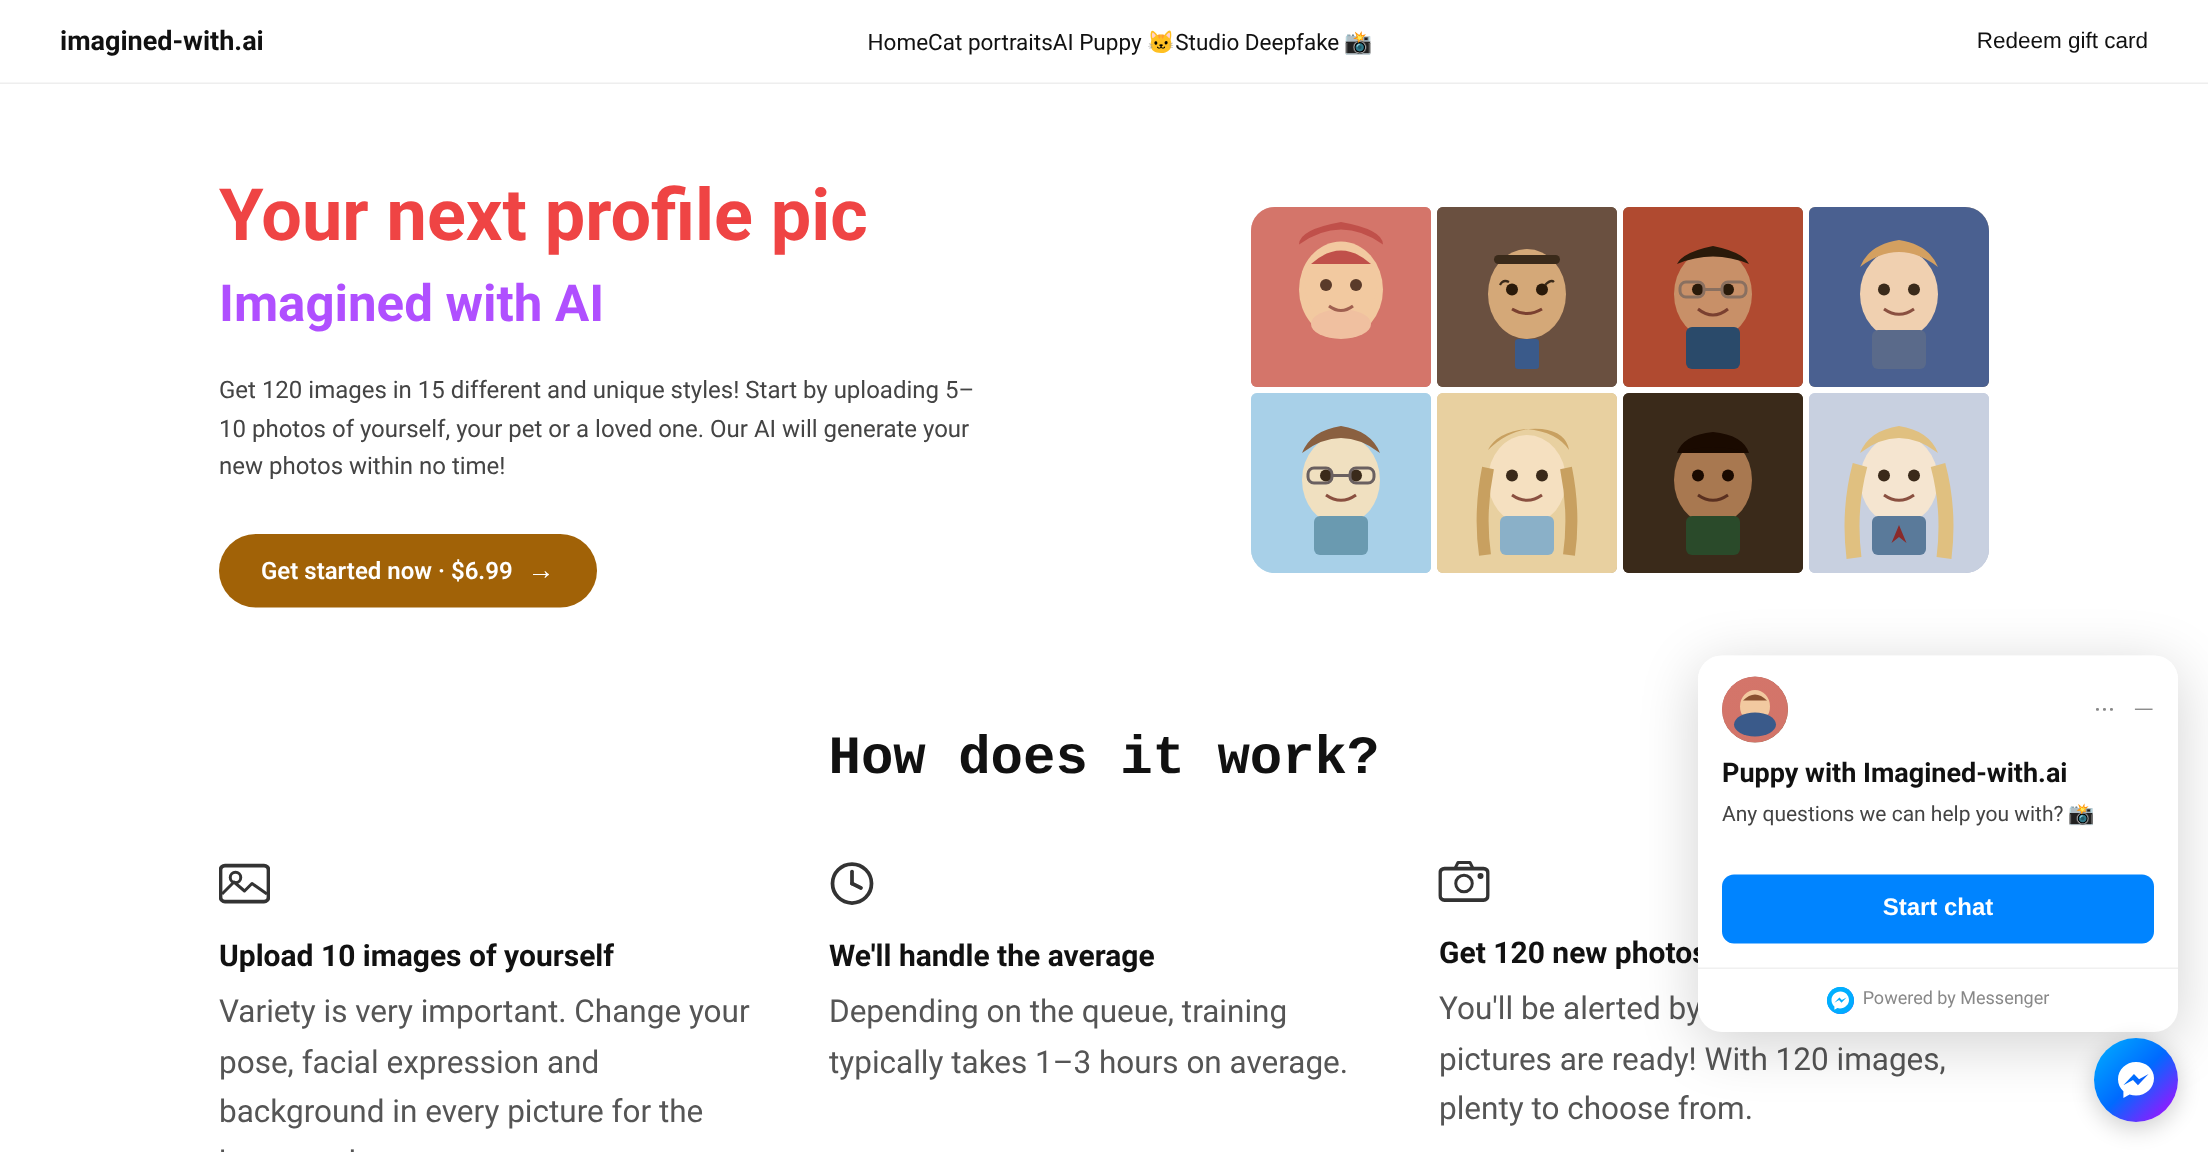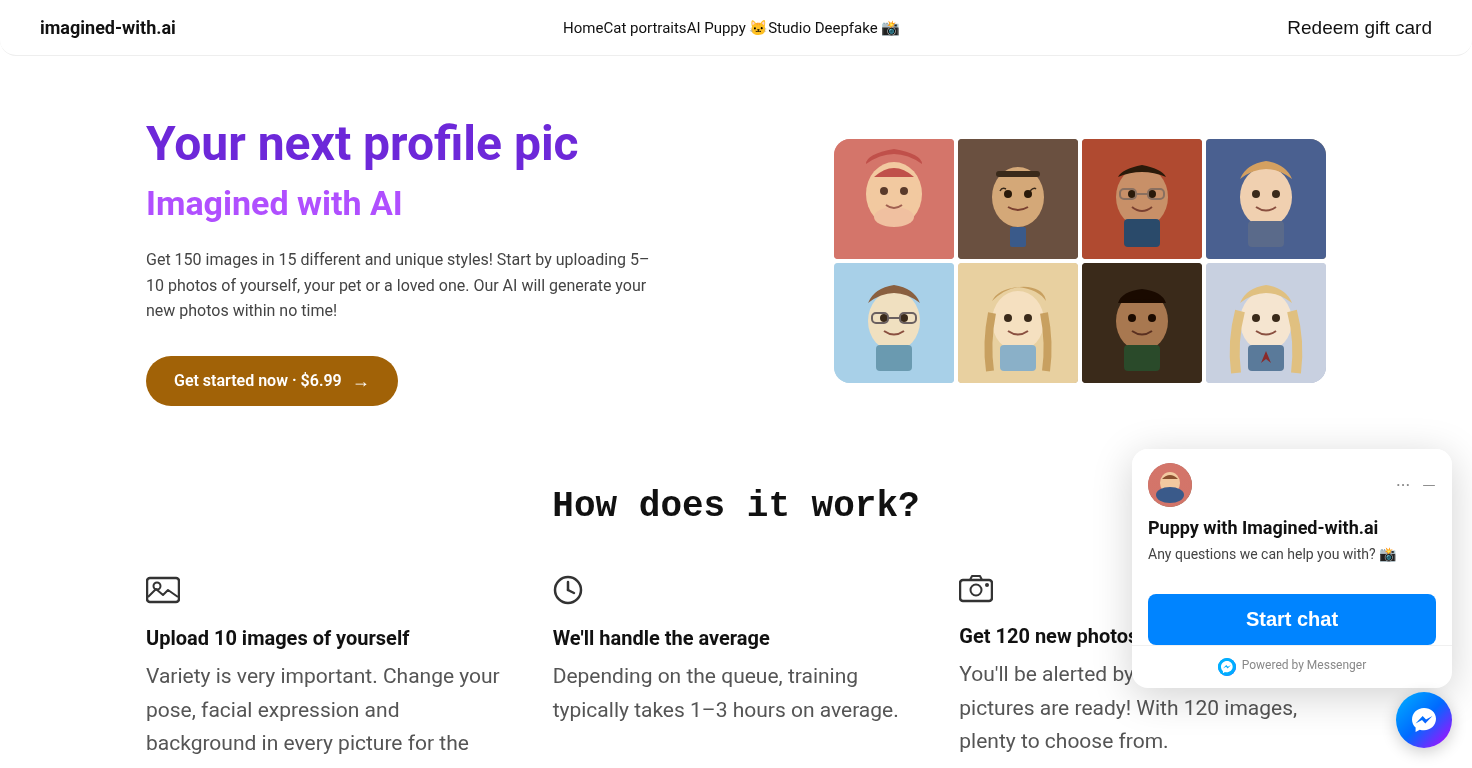--- a/index.html
+++ b/index.html
@@ -1,35 +1,35 @@
 <!DOCTYPE html>
 <html><head>
   <meta charset="utf-8">
   <style>
     * { box-sizing: border-box; margin: 0; padding: 0; }
     body { font-family: -apple-system, BlinkMacSystemFont, 'Segoe UI', Roboto, sans-serif; background: #fff; color: #111; }
 
     
     nav {
       display: flex; align-items: center; justify-content: space-between;
-      padding: 12px 40px; height: 56px; border-bottom: 1px solid #eee; border-radius: 16px;
+      padding: 12px 40px; height: 56px; border-bottom: 1px solid #eee;
     }
     .nav-logo { font-weight: 700; font-size: 18px; color: #111; text-decoration: none; }
     .nav-links { display: flex; align-items: center; }
     .nav-link { font-size: 15px; color: #111; text-decoration: none; }
     .nav-right { display: flex; align-items: center; }
-    .redeem-btn { font-size: 19px; color: #111; cursor: pointer; background: none; border: none; }
+    .redeem-btn { font-size: 15px; color: #111; cursor: pointer; background: none; border: none; }
 
     
     .hero {
       display: flex; align-items: center; justify-content: space-between;
       padding: 60px 60px 40px 60px; max-width: 1300px; margin: 0 auto;
     }
     .hero-text { max-width: 520px; }
-    .hero-title { font-size: 48px; font-weight: 700; line-height: 1.15; color: #6d28d9; margin-bottom: 12px; }
+    .hero-title { font-size: 48px; font-weight: 700; line-height: 1.15; color: #ef4444; margin-bottom: 12px; }
     .hero-subtitle { font-size: 34px; font-weight: 700; color: #b04fff; margin-bottom: 24px; }
     .hero-desc { font-size: 16px; color: #444; line-height: 1.6; margin-bottom: 32px; }
     .hero-cta {
       display: inline-flex; align-items: center; gap: 10px;
       background: #a16207; color: #fff; border: none; border-radius: 50px;
       padding: 14px 28px; font-size: 16px; font-weight: 600; cursor: pointer;
       text-decoration: none;
     }
     .hero-cta .arrow { font-size: 18px; }
 
@@ -80,23 +80,23 @@
     }
     .chat-header-actions { display: flex; align-items: center; gap: 12px; }
     .chat-dots { font-size: 18px; color: #888; cursor: pointer; }
     .chat-minus { font-size: 18px; color: #888; cursor: pointer; font-weight: 300; }
 
     .chat-body { padding: 0 16px 16px; }
     .chat-title { font-size: 18px; font-weight: 700; color: #111; margin-bottom: 8px; }
     .chat-subtitle { font-size: 14px; color: #444; }
 
     .chat-start-btn {
-      display: block; width: calc(100% - 32px); margin: 16px 16px 0;
+      display: block; width: calc(100% - 32px); margin: 16px 16px 16px;
       background: #0084ff; color: #fff; border: none; border-radius: 8px;
-      padding: 14px; font-size: 20px; font-weight: 600; cursor: pointer; text-align: center;
+      padding: 14px; font-size: 16px; font-weight: 600; cursor: pointer; text-align: center;
     }
 
     .chat-footer {
       display: flex; align-items: flex-start; justify-content: center; gap: 6px;
       padding: 12px 16px; border-top: 1px solid #f0f0f0;
     }
     .messenger-icon {
       width: 18px; height: 18px; background: linear-gradient(135deg, #00b2ff, #006aff, #bf00ff);
       border-radius: 50%; display: flex; align-items: center; justify-content: center;
       flex-shrink: 0;
@@ -125,21 +125,21 @@
   </div>
   <div class="nav-right">
     <button class="redeem-btn">Redeem gift card</button>
   </div>
 </nav>
 
 <div class="hero">
   <div class="hero-text">
     <h1 class="hero-title">Your next profile pic</h1>
     <p class="hero-subtitle">Imagined with AI</p>
-    <p class="hero-desc">Get 150 images in 15 different and unique styles! Start by uploading 5–10 photos of yourself, your pet or a loved one. Our AI will generate your new photos within no time!</p>
+    <p class="hero-desc">Get 120 images in 15 different and unique styles! Start by uploading 5–10 photos of yourself, your pet or a loved one. Our AI will generate your new photos within no time!</p>
     <a class="hero-cta">
       <span>Get started now · $6.99</span>
       <span class="arrow">→</span>
     </a>
   </div>
   <div class="hero-images">
 
     <div class="img-cell img-p1">
       <svg class="face-svg" viewBox="0 0 120 120" xmlns="http://www.w3.org/2000/svg">
         <rect width="120" height="120" fill="#d4756a"></rect>

